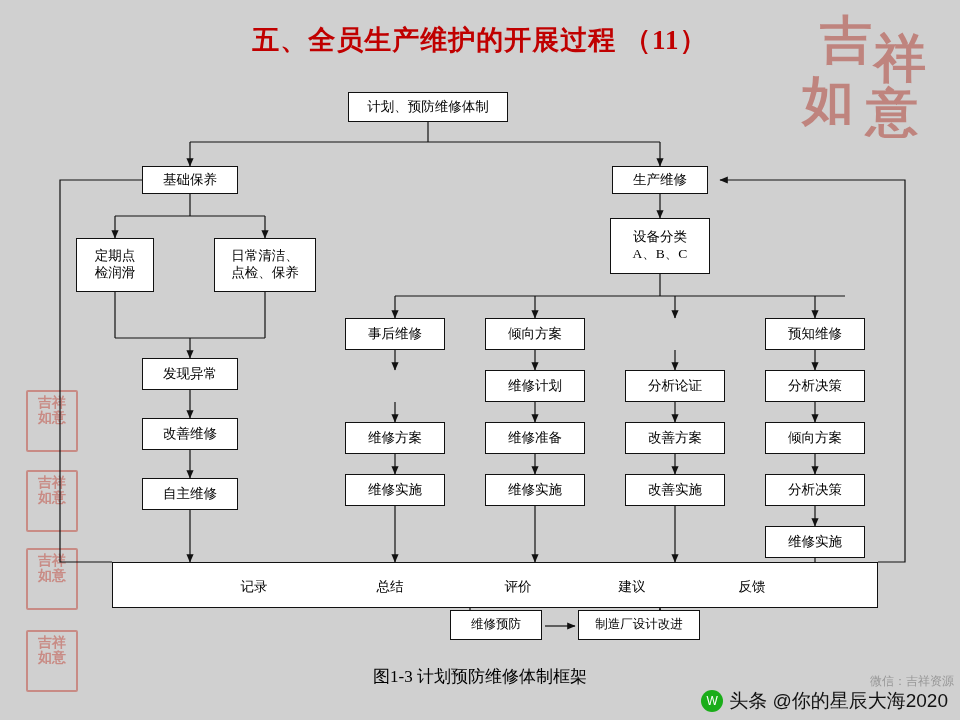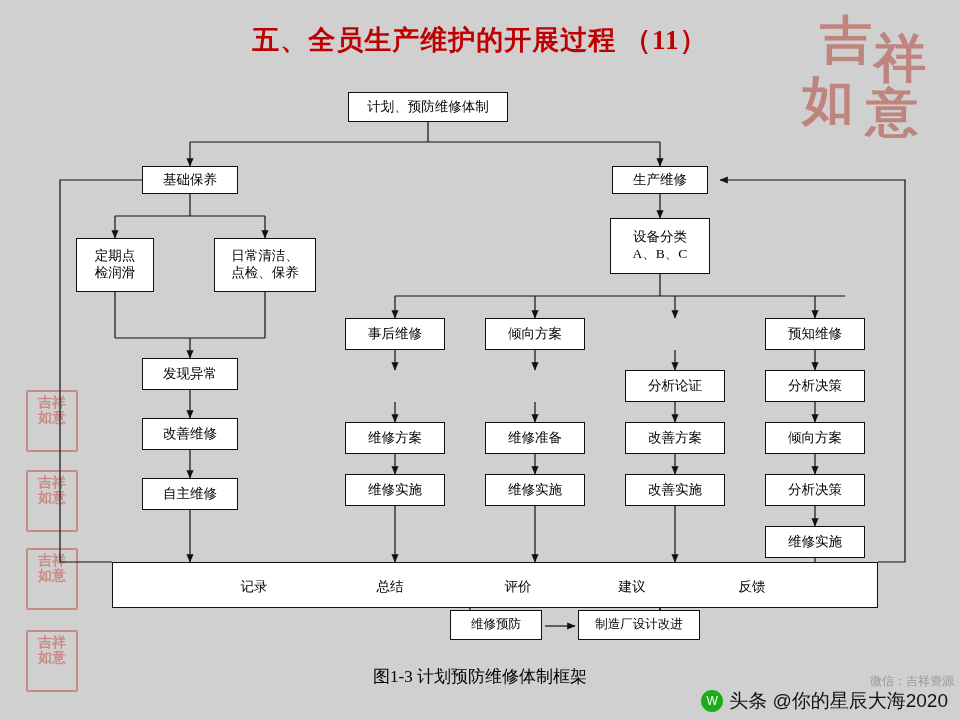--- a/index.html
+++ b/index.html
@@ -270,20 +270,21 @@
   <div class="node" style="left:610px; top:148px; width:100px; height:56px;">设备分类
 A、B、C</div>
 
   <div class="node" style="left:345px; top:248px; width:100px; height:32px;">事后维修</div>
   <div class="node" style="left:485px; top:248px; width:100px; height:32px;">倾向方案</div>
   <div class="node" style="left:765px; top:248px; width:100px; height:32px;">预知维修</div>
 
   <div class="node" style="left:345px; top:352px; width:100px; height:32px;">维修方案</div>
   <div class="node" style="left:345px; top:404px; width:100px; height:32px;">维修实施</div>
 
+  <div class="node" style="left:485px; top:300px; width:100px; height:32px;">维修计划</div>
   <div class="node" style="left:485px; top:352px; width:100px; height:32px;">维修准备</div>
   <div class="node" style="left:485px; top:404px; width:100px; height:32px;">维修实施</div>
 
   <div class="node" style="left:625px; top:300px; width:100px; height:32px;">分析论证</div>
   <div class="node" style="left:625px; top:352px; width:100px; height:32px;">改善方案</div>
   <div class="node" style="left:625px; top:404px; width:100px; height:32px;">改善实施</div>
 
   <div class="node" style="left:765px; top:300px; width:100px; height:32px;">分析决策</div>
   <div class="node" style="left:765px; top:404px; width:100px; height:32px;">分析决策</div>
   <div class="node" style="left:765px; top:352px; width:100px; height:32px;">倾向方案</div>

